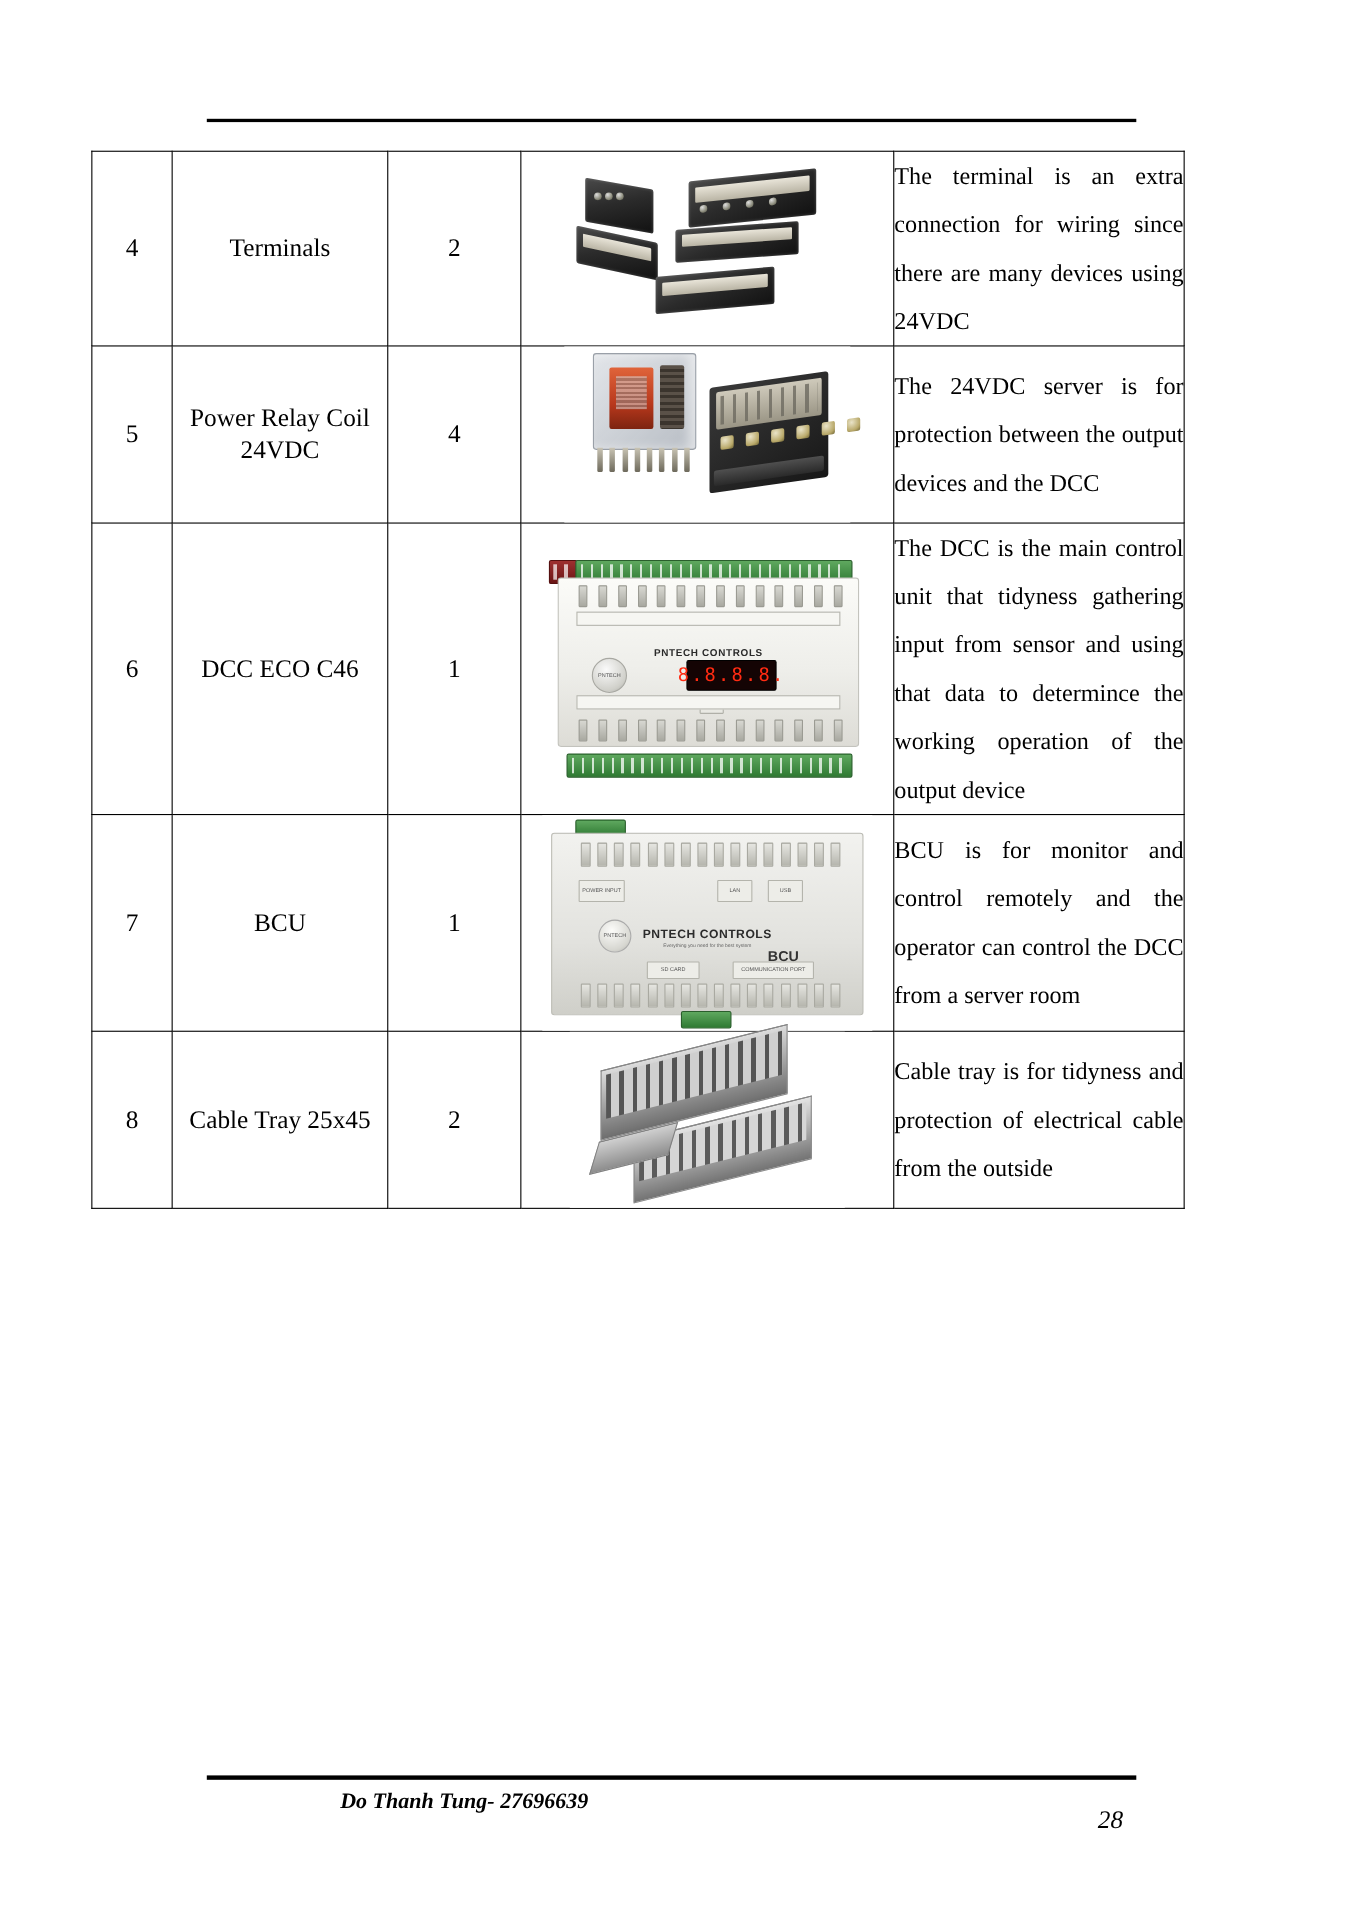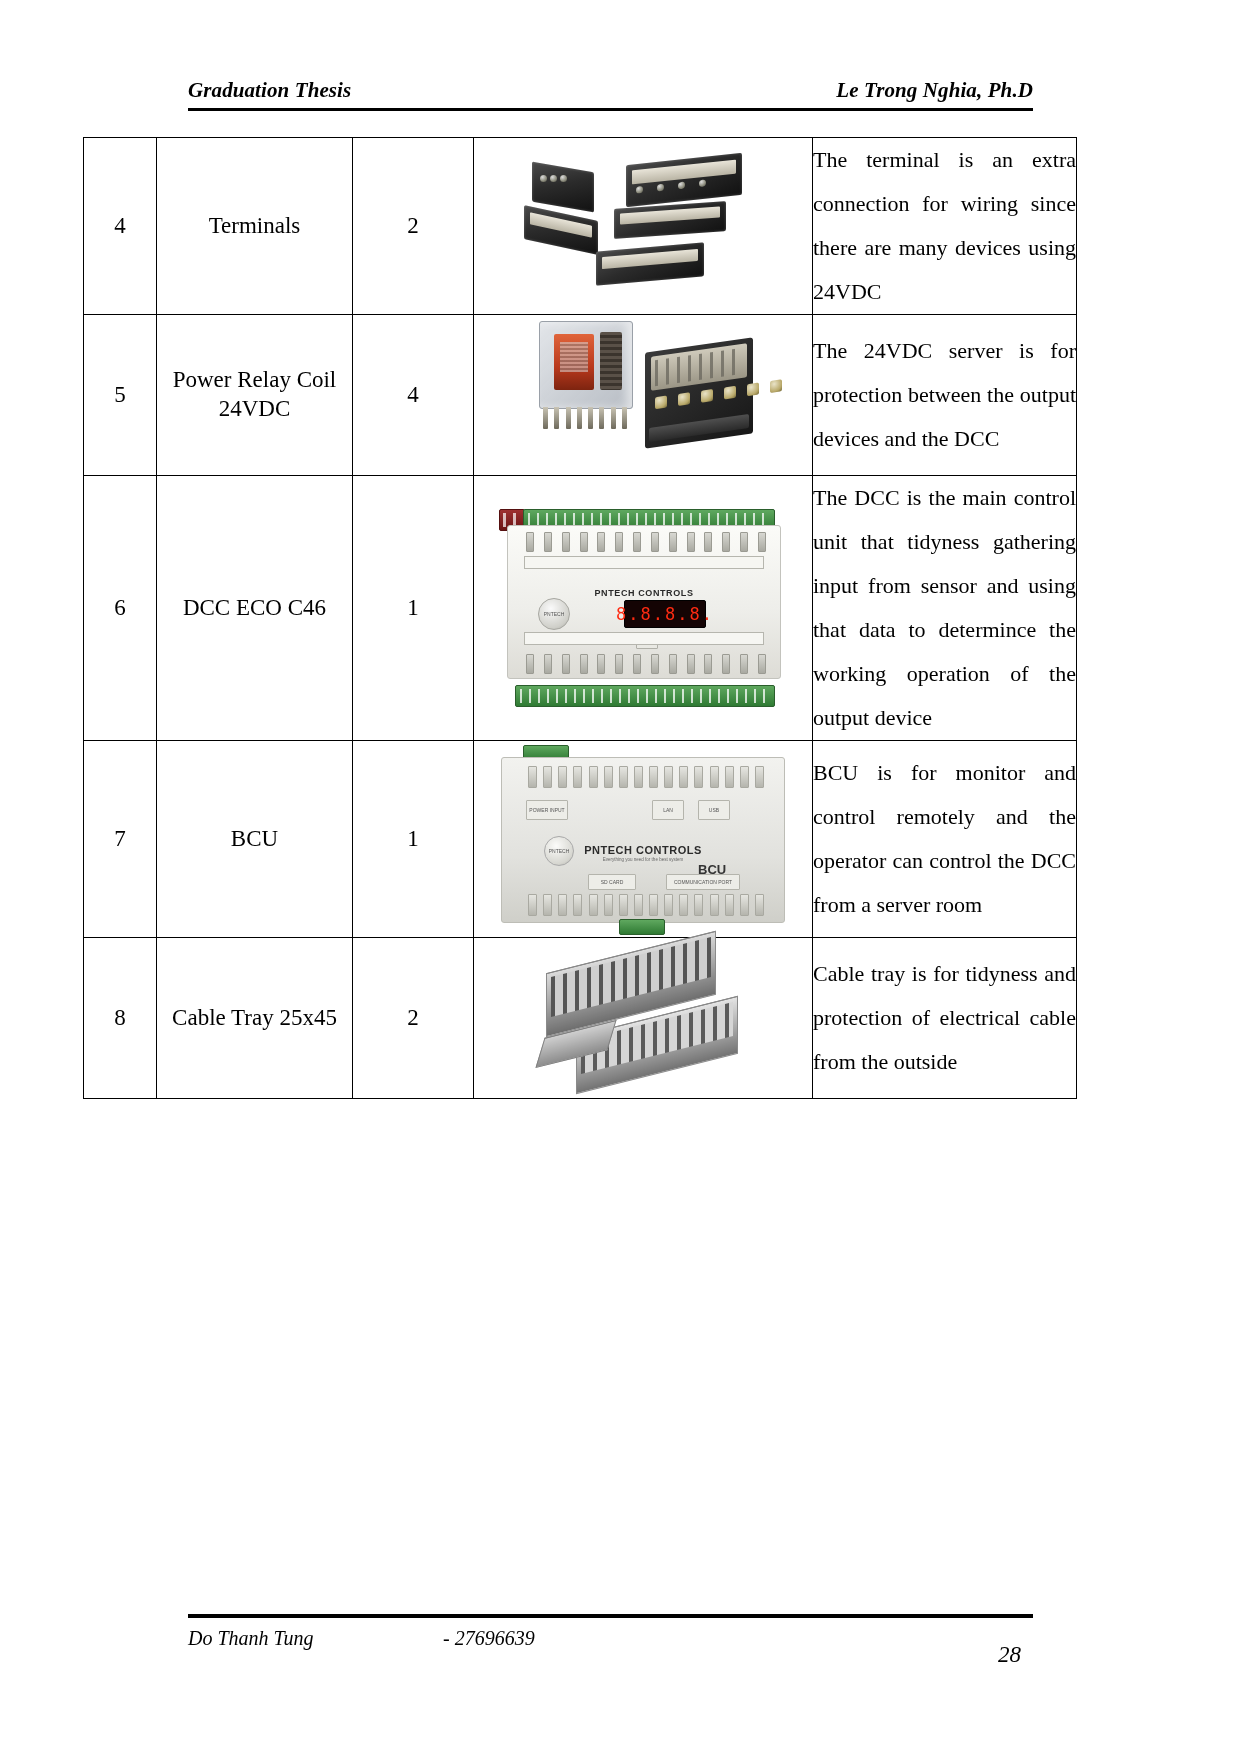--- a/index.html
+++ b/index.html
@@ -314,36 +314,32 @@
 
   
   .footer-rule {
     position:absolute; left:188px; top:1614px; width:845px; height:4px; background:#000;
   }
   .footer {
     position:absolute; left:188px; top:1624px; width:845px;
     display:flex; justify-content:space-between; align-items:flex-start;
   }
   .footer-names {
-    font-style: italic; font-weight: normal; font-size: 20px; line-height: 1.45;
+    font-style: italic; font-weight: bold; font-size: 20px; line-height: 1.45; text-align: right;
   }
   .fname-row { display:flex; }
   .fname { width: 255px; }
   .fid { }
   .page-num { font-size: 23px; padding-top: 18px; padding-right: 12px; font-style: italic; }
 </style>
 </head>
 <body>
 
 <div class="page">
 
-  <div class="header">
-    <span>Graduation Thesis</span>
-    <span>Le Trong Nghia, Ph.D</span>
-  </div>
   <div class="header-rule"></div>
 
   <div class="table-wrap">
     <table class="spec">
 
       <tbody>
           <tr>
         <td class="c-no">4</td>
         <td class="c-name">Terminals</td>
         <td class="c-qty">2</td>

